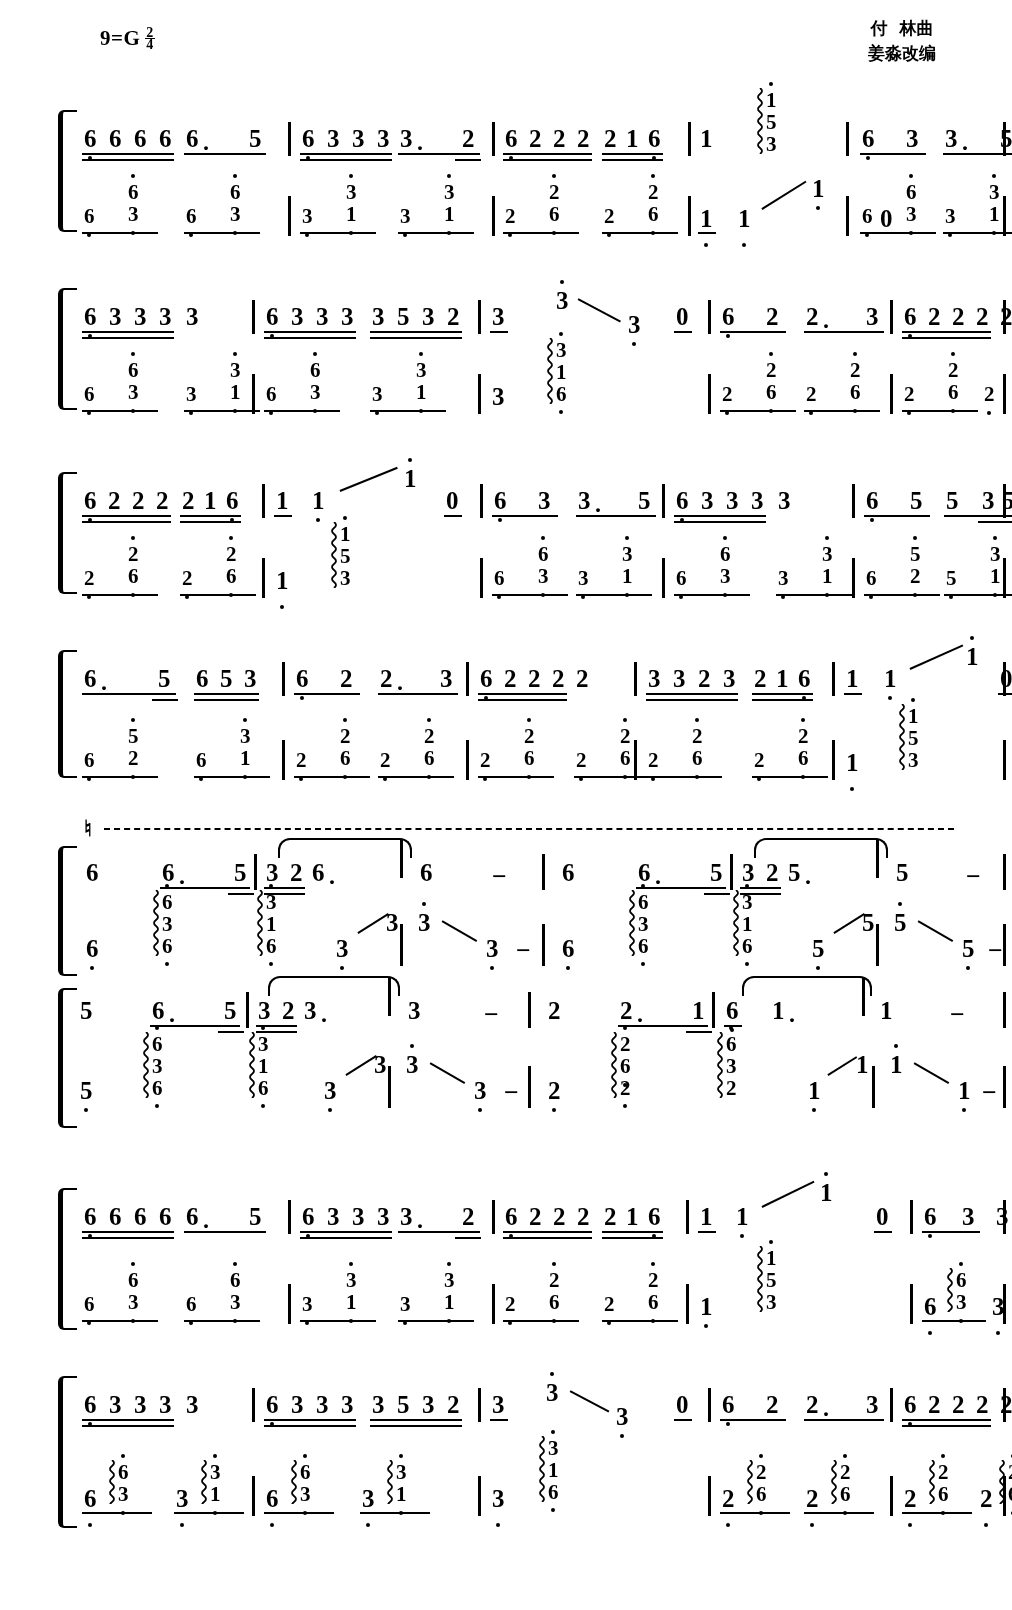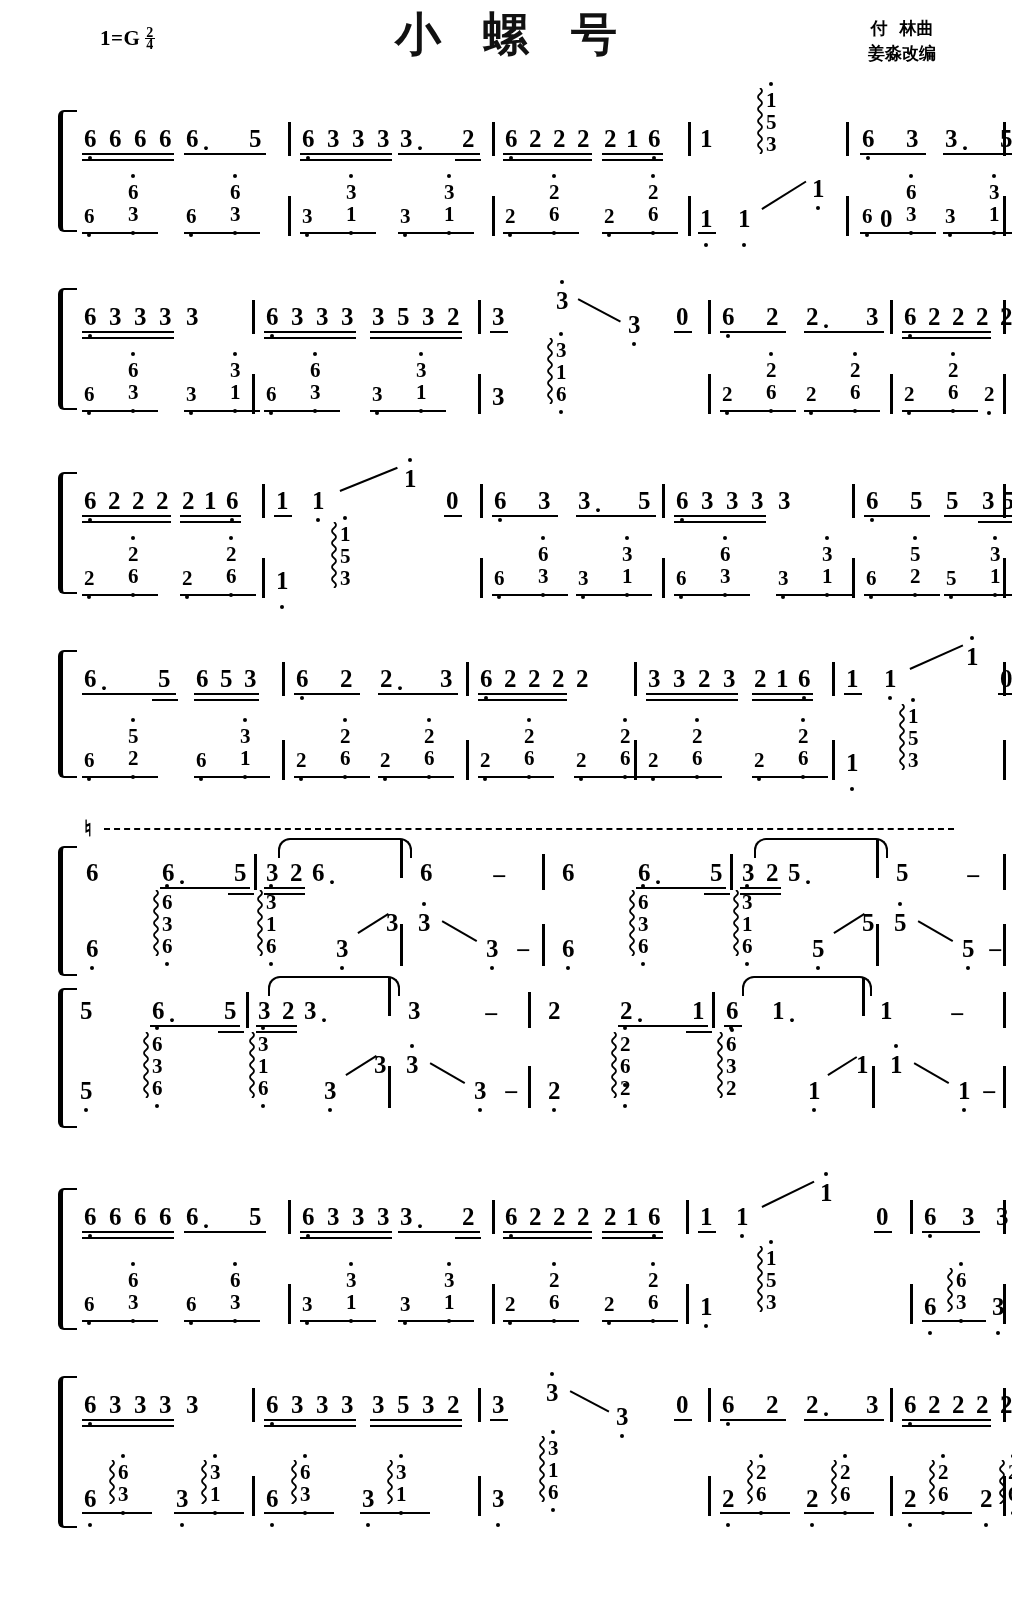--- a/index.html
+++ b/index.html
@@ -80,27 +80,26 @@
           border-left:2.6px solid #000;border-right:2.6px solid #000;
           border-radius:12px 12px 0 0;}
 </style>
 </head>
 <body>
 
 <div class="sheet">
 
   <div class="hdr">
     <div class="key-sig">
-      <span>1=G</span>
+      <span>9=G</span>
       <span class="frac">
         <span class="num">2</span>
         <span class="den">4</span>
       </span>
     </div>
-    <div class="title">小螺号</div>
     <div class="credits">
       <div>付  林曲</div>
       <div>姜淼改编</div>
     </div>
   </div>
 
   <div id="systems">
       <div class="system" style="position: absolute; left: 0px; top: 98px; width: 1012px; height: 150px;">
         <div class="brace" style="top: 12px; height: 118px;"></div>
         <span class="note" style="position: absolute; left: 84px; top: 28px;">6<i class="dot-dn"></i></span>

